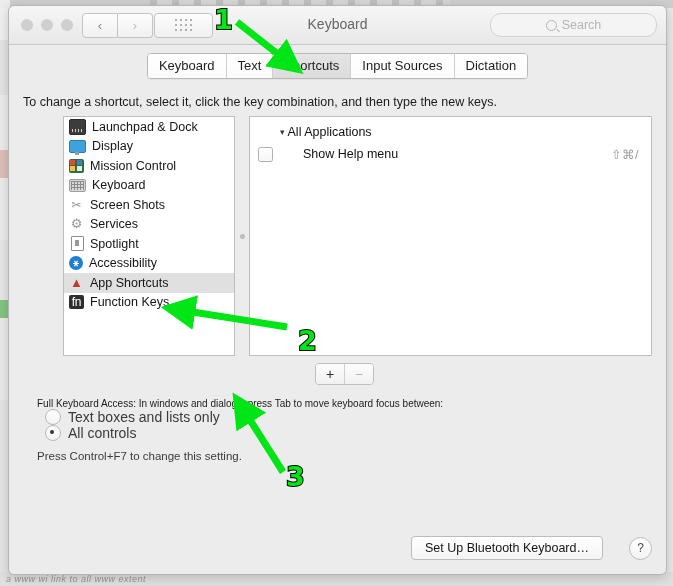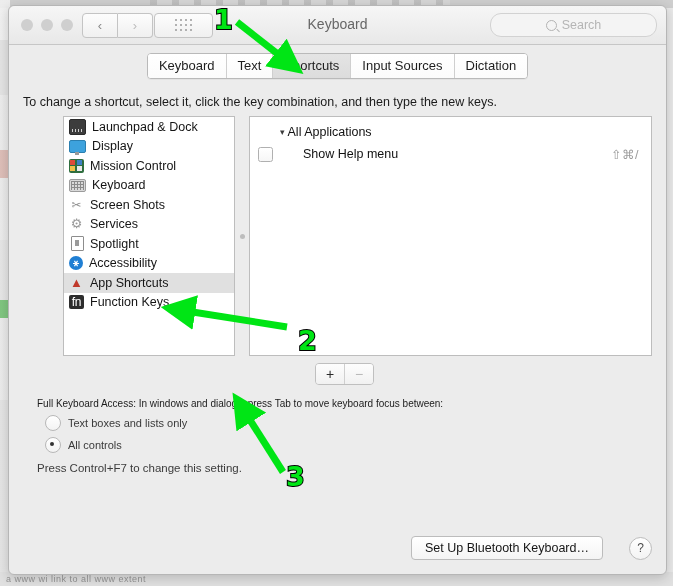--- a/index.html
+++ b/index.html
@@ -57,20 +57,21 @@
     left: 0; bottom: 0;
     width: 673px; height: 12px;
     color: #555;
     font-size: 9px;
     letter-spacing: .5px;
     white-space: nowrap;
     overflow: hidden;
     padding-left: 6px;
     box-sizing: border-box;
     opacity: .55;
+    font-style: italic;
   }
   #bg-bottom-strip {
     position: absolute;
     left: 0; bottom: 0;
     width: 673px; height: 14px;
     background: #e0e0e0;
   }
 
   
   #prefs-window {
@@ -456,23 +457,22 @@
     padding: 0 14px;
   }
   #fka-label {
     font-size: 10px;
     color: #1b1b1b;
   }
   .radio-row {
     display: flex;
     align-items: center;
     gap: 7px;
-    margin-top: 6px;
     margin-left: 8px;
-    font-size: 11px;
+    font-size: 14px;
     color: #3a3a3a;
   }
   .radio {
     width: 14px; height: 14px;
     border: 1px solid #b8b8b8;
     border-radius: 50%;
     background: linear-gradient(to bottom, #ffffff, #f3f3f3);
     flex: none;
     position: relative;
   }

